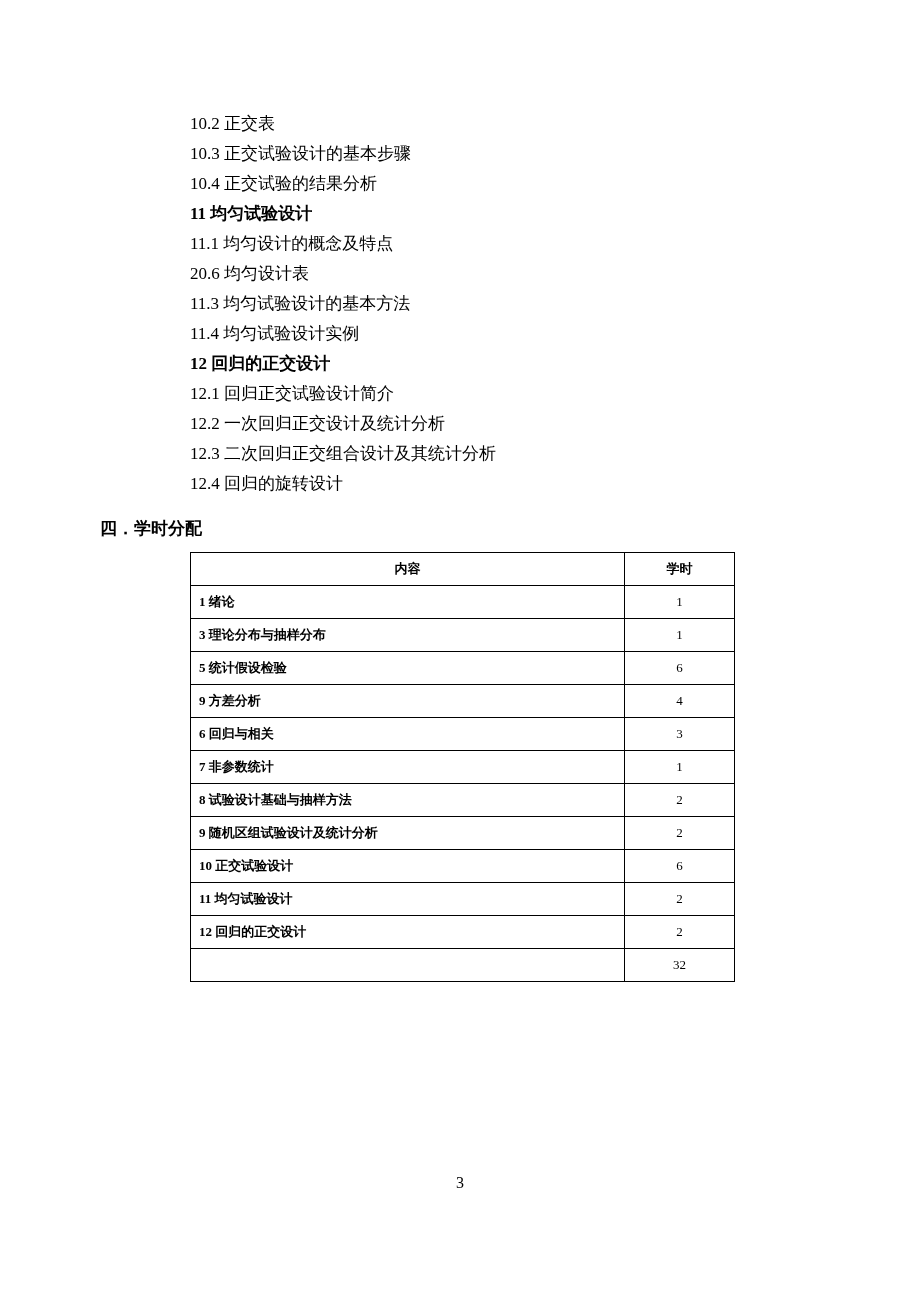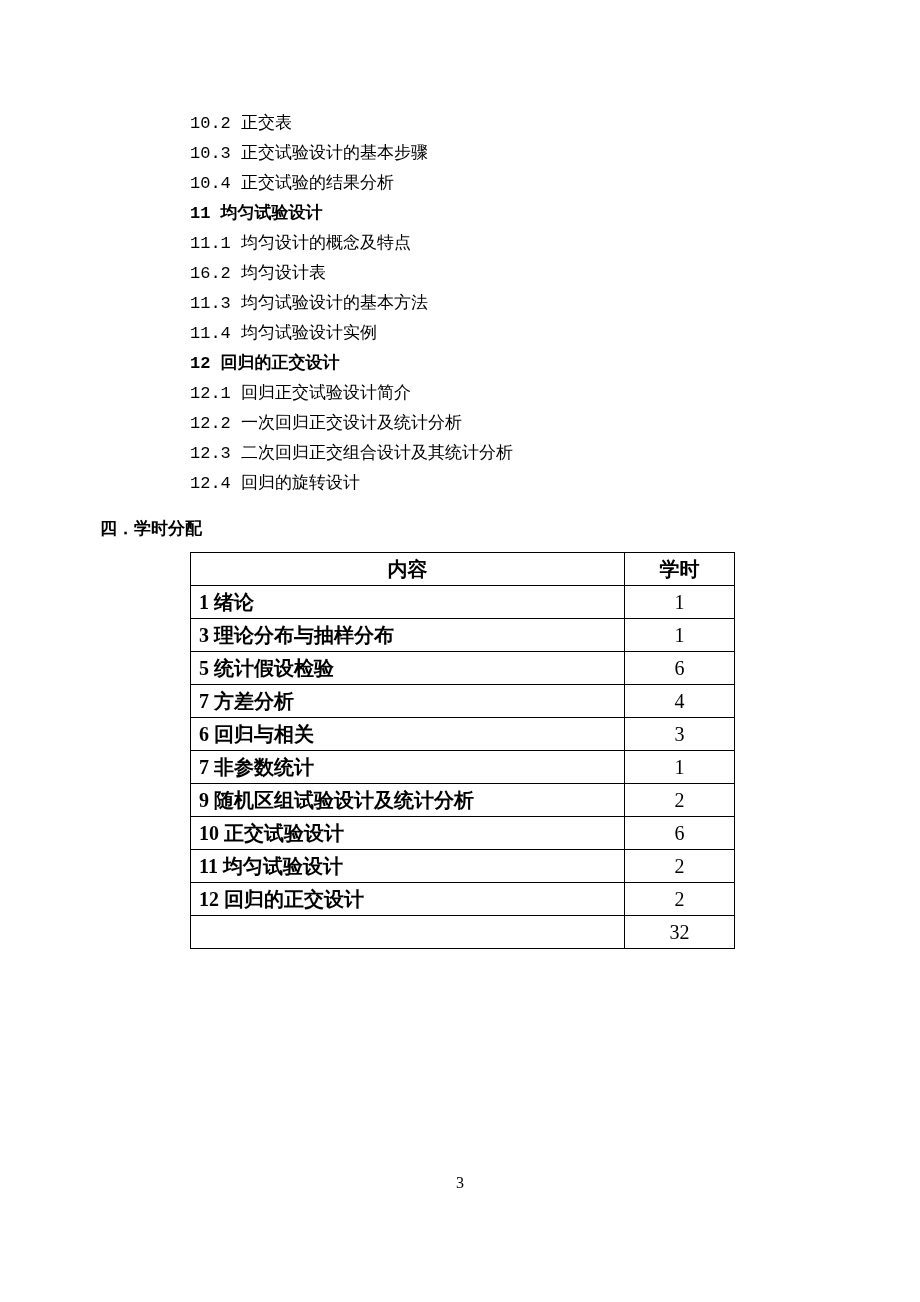--- a/index.html
+++ b/index.html
@@ -17,21 +17,20 @@
       position: relative;
       padding-top: 109px;
     }
     .content {
       padding-left: 190px;
       padding-right: 120px;
     }
     .line {
       line-height: 30px;
       white-space: nowrap;
-      font-family: Liberation Mono, monospace;
     }
     .bold {
       font-weight: bold;
     }
     .section-heading {
       padding-left: 100px;
       padding-right: 120px;
       margin-top: 15px;
       font-weight: bold;
       line-height: 30px;
@@ -42,21 +41,21 @@
       margin-top: 8px;
     }
     table {
       width: 100%;
       border-collapse: collapse;
       border: 1.5px solid #000;
     }
     th, td {
       border: 1px solid #000;
       padding: 4px 8px;
-      font-size: 20px;
+      font-size: 13px;
       line-height: 24px;
       font-weight: normal;
     }
     th {
       text-align: center;
       font-weight: bold;
     }
     td.col-content {
       text-align: left;
       font-weight: bold;
@@ -76,21 +75,21 @@
   </style>
 </head>
 <body>
 
 <div class="content" id="lines-container">
     <div class="line">10.2 正交表</div>
     <div class="line">10.3 正交试验设计的基本步骤</div>
     <div class="line">10.4 正交试验的结果分析</div>
     <div class="line bold">11 均匀试验设计</div>
     <div class="line">11.1 均匀设计的概念及特点</div>
-    <div class="line">16.2 均匀设计表</div>
+    <div class="line">20.6 均匀设计表</div>
     <div class="line">11.3 均匀试验设计的基本方法</div>
     <div class="line">11.4 均匀试验设计实例</div>
     <div class="line bold">12 回归的正交设计</div>
     <div class="line">12.1 回归正交试验设计简介</div>
     <div class="line">12.2 一次回归正交设计及统计分析</div>
     <div class="line">12.3 二次回归正交组合设计及其统计分析</div>
     <div class="line">12.4 回归的旋转设计</div>
   </div>
 
 <div class="section-heading">四．学时分配</div>
@@ -110,30 +109,34 @@
         </tr>
         <tr>
           <td class="col-content">3 理论分布与抽样分布</td>
           <td class="col-hours">1</td>
         </tr>
         <tr>
           <td class="col-content">5 统计假设检验</td>
           <td class="col-hours">6</td>
         </tr>
         <tr>
-          <td class="col-content">7 方差分析</td>
+          <td class="col-content">9 方差分析</td>
           <td class="col-hours">4</td>
         </tr>
         <tr>
           <td class="col-content">6 回归与相关</td>
           <td class="col-hours">3</td>
         </tr>
         <tr>
           <td class="col-content">7 非参数统计</td>
           <td class="col-hours">1</td>
+        </tr>
+        <tr>
+          <td class="col-content">8 试验设计基础与抽样方法</td>
+          <td class="col-hours">2</td>
         </tr>
         <tr>
           <td class="col-content">9 随机区组试验设计及统计分析</td>
           <td class="col-hours">2</td>
         </tr>
         <tr>
           <td class="col-content">10 正交试验设计</td>
           <td class="col-hours">6</td>
         </tr>
         <tr>

